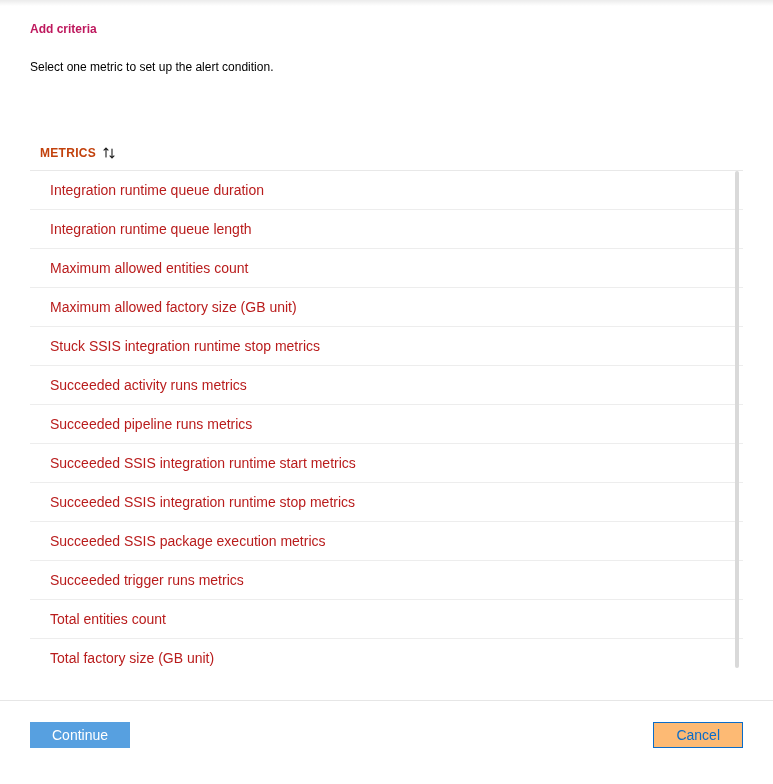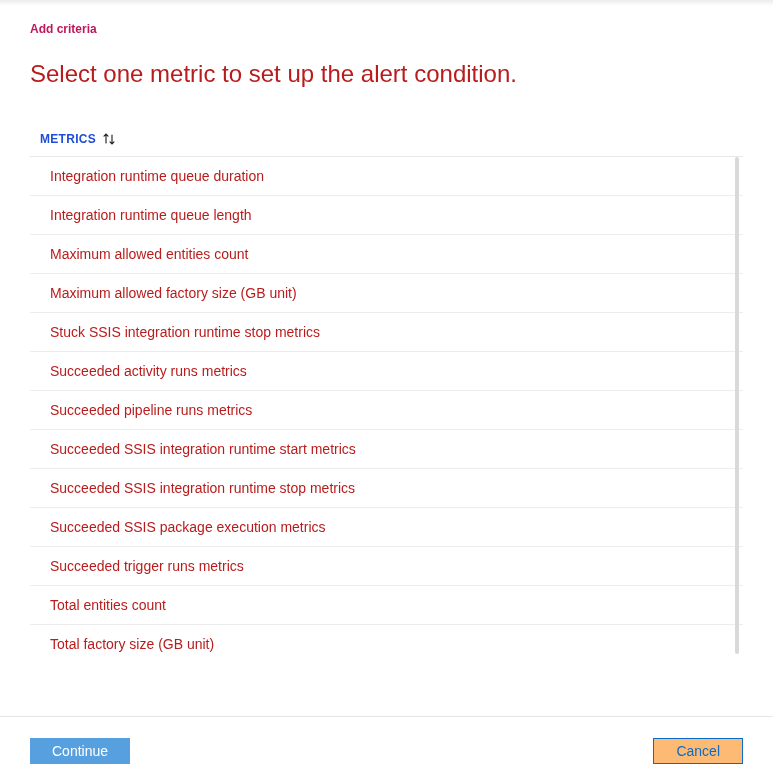--- a/index.html
+++ b/index.html
@@ -27,32 +27,32 @@
     .content {
       padding: 22px 30px 0 30px;
     }
     .title {
       font-size: 12px;
       font-weight: 600;
       color: #be185d;
       margin-bottom: 24px;
     }
     .subtitle {
-      font-size: 24px;
+      font-size: 12px;
       font-weight: 400;
-      color: #b91c1c;
-      margin-bottom: 44px;
+      color: #000000;
+      margin-bottom: 72px;
     }
     .column-header {
       display: flex;
       align-items: center;
       padding: 0 10px 10px 10px;
       font-size: 12px;
       font-weight: 600;
-      color: #1d4ed8;
+      color: #c2410c;
       letter-spacing: 0.3px;
     }
     .column-header-label {
       margin-right: 6px;
     }
     .sort-icon {
       display: inline-flex;
       align-items: center;
     }
     .metrics-list-container {
@@ -79,21 +79,21 @@
       position: absolute;
       right: 4px;
       top: 0;
       bottom: 0;
       width: 4px;
       background: #d9d9d9;
       border-radius: 2px;
     }
     .footer {
       position: absolute;
-      bottom: 0;
+      bottom: 16px;
       left: 0;
       right: 0;
       height: 68px;
       border-top: 1px solid #e6e6e6;
       display: flex;
       align-items: center;
       justify-content: space-between;
       padding: 0 30px;
       background: #ffffff;
     }

